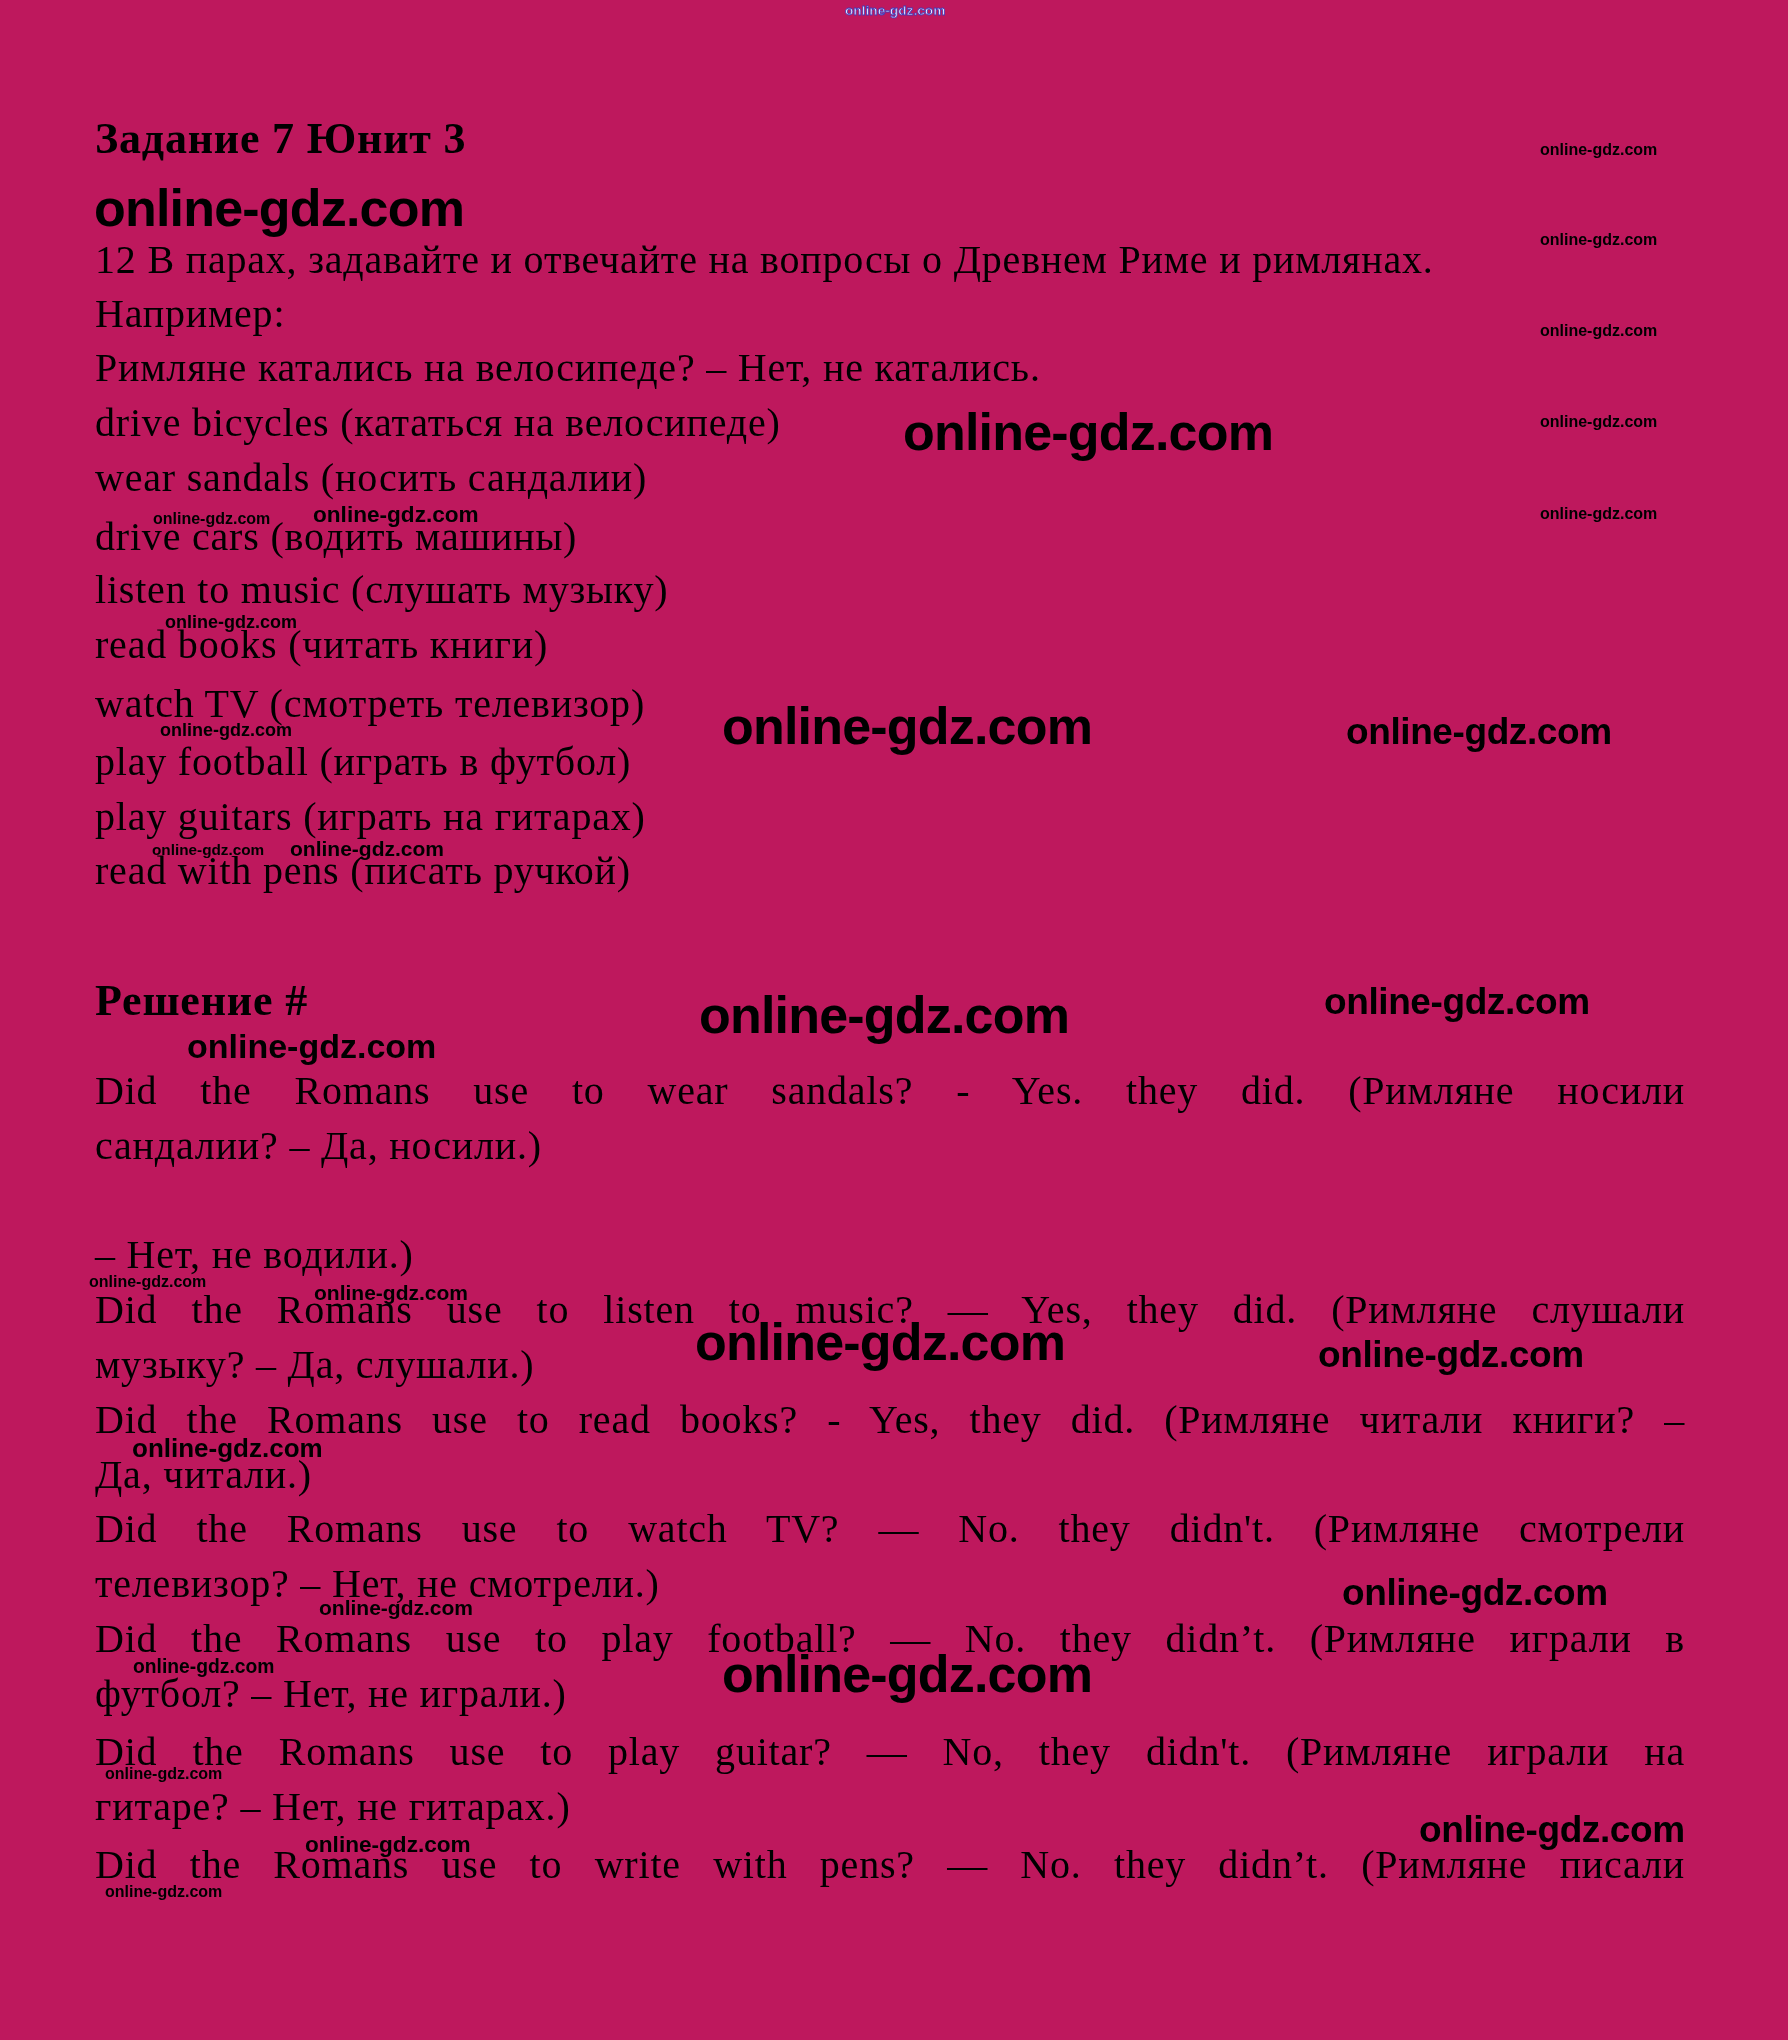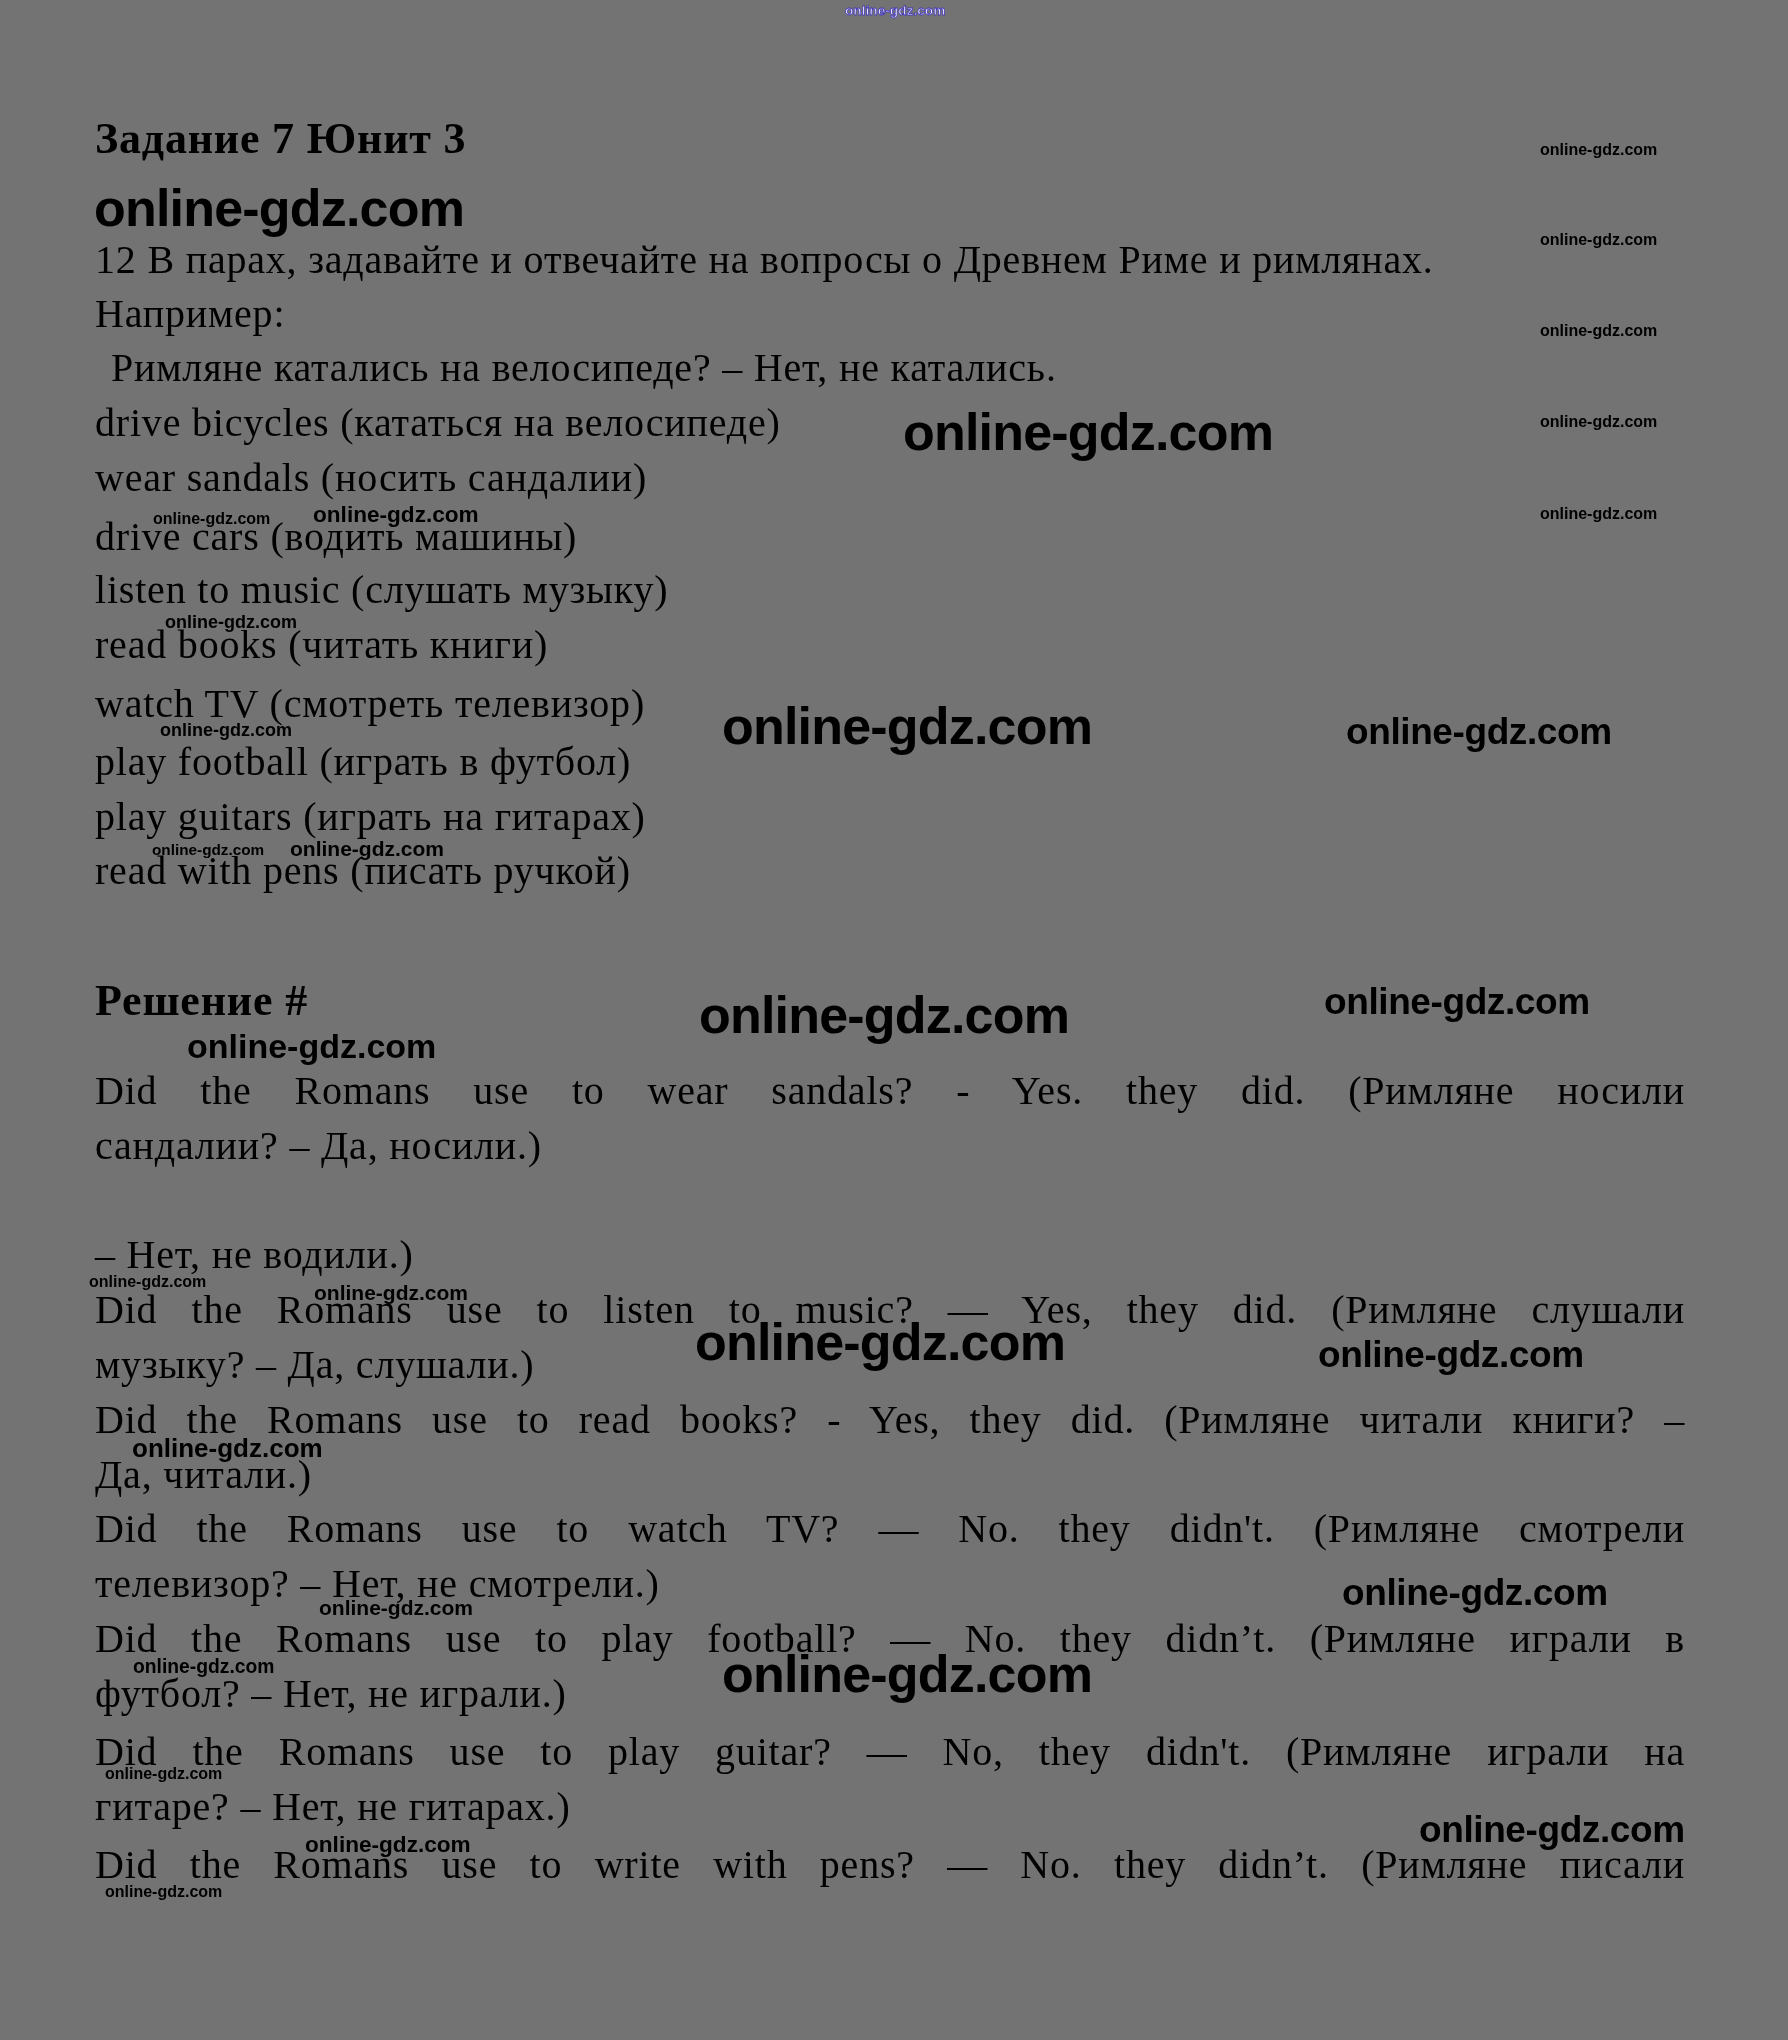--- a/index.html
+++ b/index.html
@@ -1,16 +1,16 @@
 <!DOCTYPE html>
 <html style="font-size:13px"><head>
 <meta charset="utf-8">
 <style>
   html,body{margin:0;padding:0;background:#ffffff;}
-  .page{position:relative;width:1789px;height:2040px;background:#737373;overflow:hidden;}
+  .page{position:relative;width:1789px;height:2040px;background:#be185d;overflow:hidden;}
   .ln{position:absolute;white-space:nowrap;font-family:"Liberation Serif",serif;
       font-size:40px;line-height:1.12;letter-spacing:0.8px;color:#000;}
   .just{white-space:normal;width:1590px;text-align:justify;text-align-last:justify;}
   .hd{position:absolute;white-space:nowrap;font-family:"Liberation Serif",serif;
       font-weight:bold;font-size:44px;line-height:1.1;letter-spacing:0.8px;color:#000;}
   .wm{position:absolute;white-space:nowrap;font-family:"Liberation Sans",sans-serif;
       font-weight:bold;color:#000;line-height:1;}
   .wm.big{font-size:52px;letter-spacing:-0.8px;}
   .wm.med{font-size:37px;letter-spacing:-0.4px;}
   .wm-purple{position:absolute;white-space:nowrap;font-family:"Liberation Sans",sans-serif;
@@ -28,21 +28,21 @@
   <div class="wm" style="left:1540px;top:232px;font-size:16px">online-gdz.com</div>
   <div class="wm" style="left:1540px;top:323px;font-size:16px">online-gdz.com</div>
   <div class="wm" style="left:1540px;top:414px;font-size:16px">online-gdz.com</div>
   <div class="wm" style="left:1540px;top:506px;font-size:16px">online-gdz.com</div>
 
   <div class="hd" style="left:95px;top:115px">Задание 7 Юнит 3</div>
   <div class="wm big" style="left:94px;top:182px">online-gdz.com</div>
 
   <div class="ln" style="left:95px;top:238px">12 В парах, задавайте и отвечайте на вопросы о Древнем Риме и римлянах.</div>
   <div class="ln" style="left:95px;top:292px">Например:</div>
-  <div class="ln" style="left:111px;top:346px">Римляне катались на велосипеде? – Нет, не катались.</div>
+  <div class="ln" style="left:95px;top:346px">Римляне катались на велосипеде? – Нет, не катались.</div>
 
   <div class="ln" style="left:95px;top:401px">drive bicycles (кататься на велосипеде)</div>
   <div class="wm big" style="left:903px;top:406px">online-gdz.com</div>
   <div class="ln" style="left:95px;top:456px">wear sandals (носить сандалии)</div>
 
   <div class="wm" style="left:153px;top:511px;font-size:16px">online-gdz.com</div>
   <div class="wm" style="left:313px;top:504px;font-size:22.6px">online-gdz.com</div>
   <div class="ln" style="left:95px;top:515px">drive cars (водить машины)</div>
 
   <div class="ln" style="left:95px;top:568px">listen to music (слушать музыку)</div>

